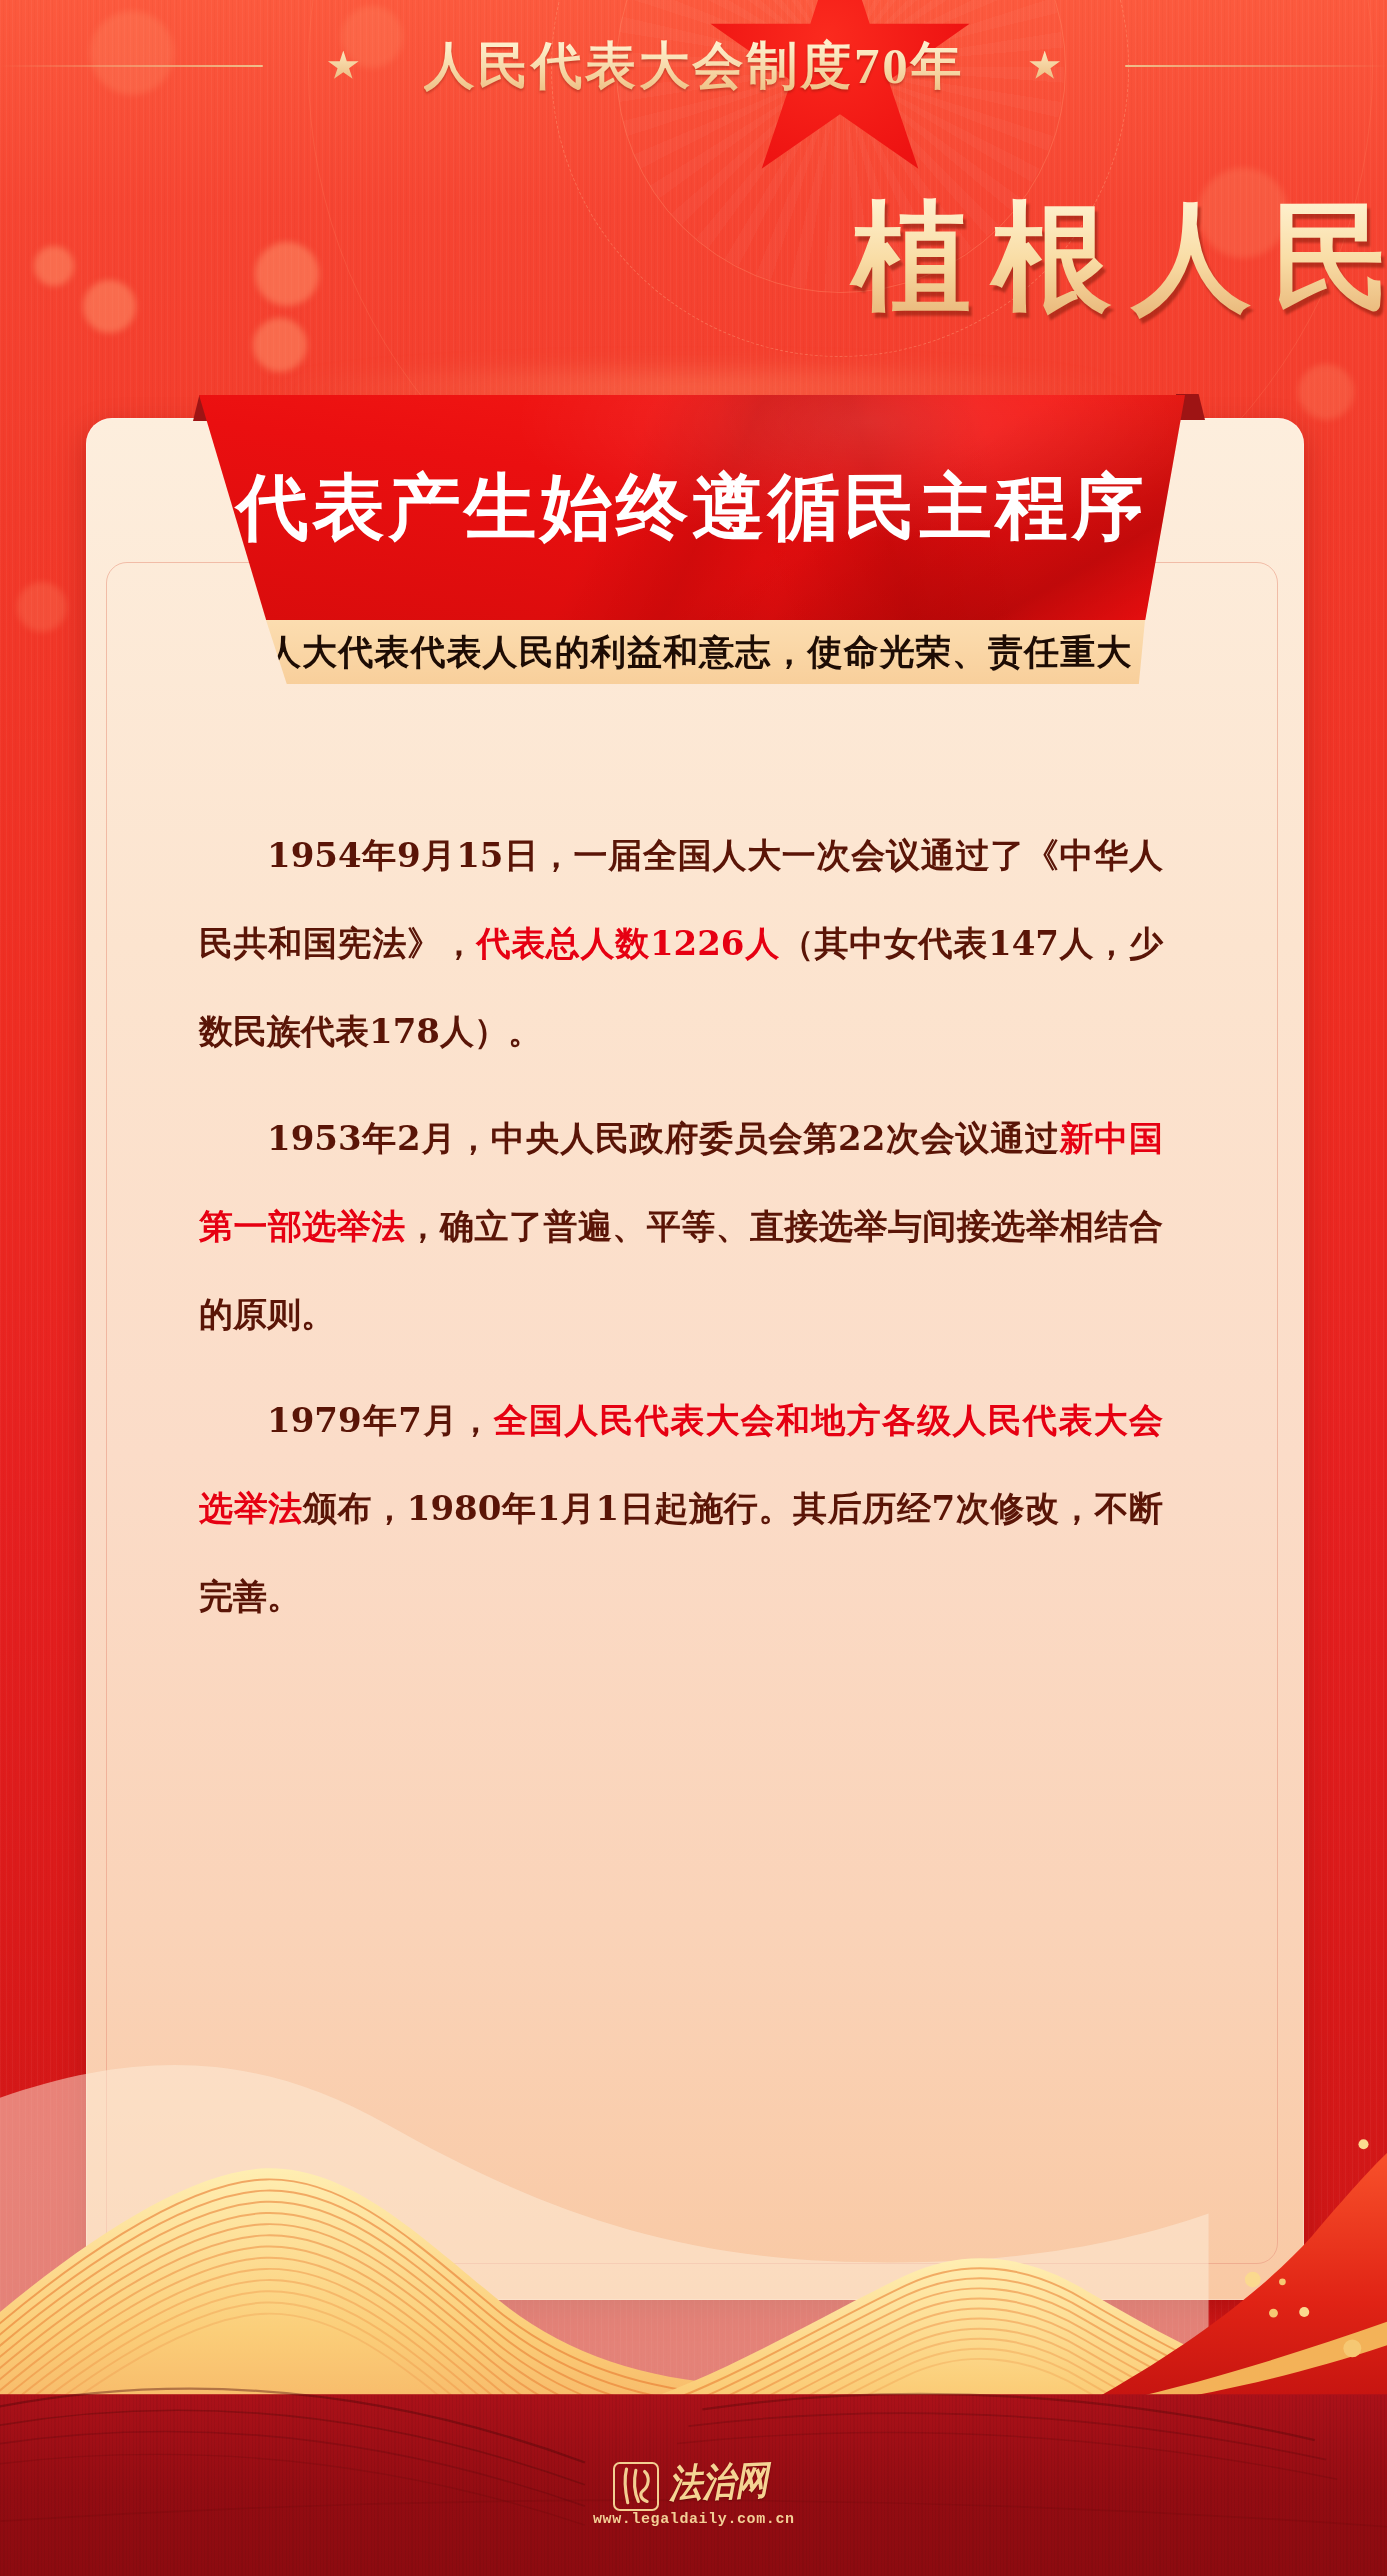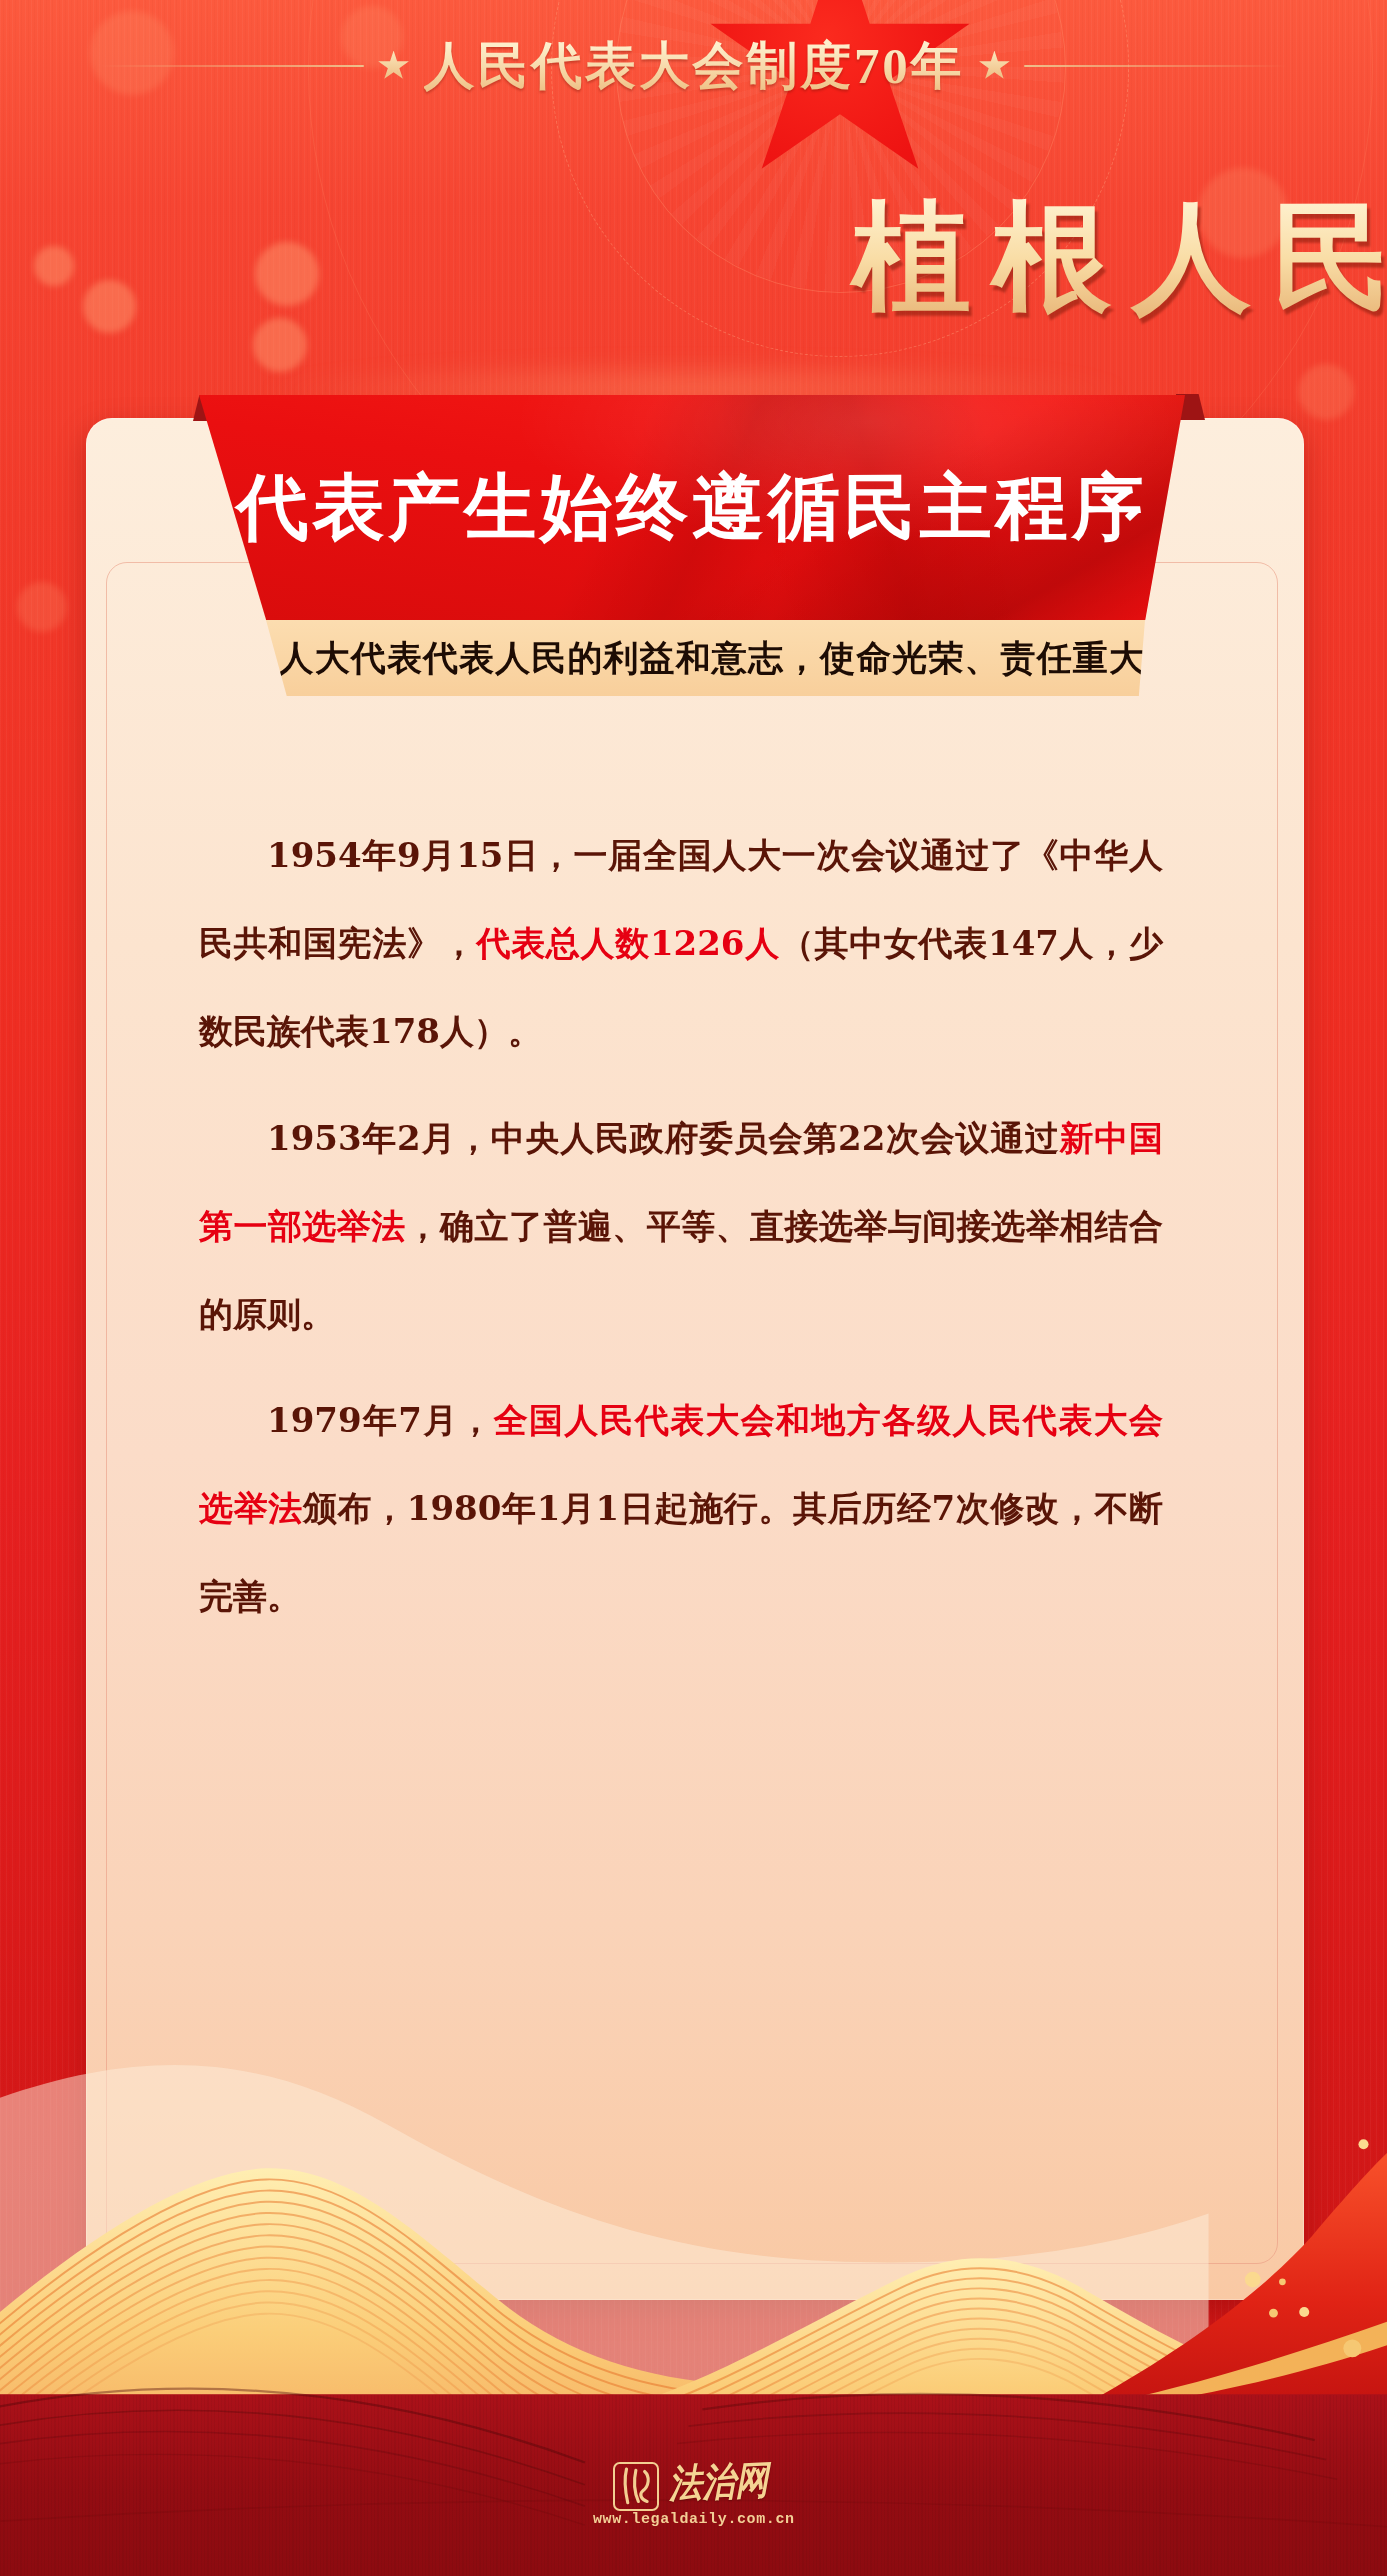--- a/index.html
+++ b/index.html
@@ -24,21 +24,21 @@
   .ring.r3{left:308px;top:-464px;width:1063px;height:1063px;border:1.7px solid rgba(255,130,95,.25);}
   
   .star5{clip-path:polygon(50% 0%,61% 35%,98% 35%,68% 57%,79% 91%,50% 70%,21% 91%,32% 57%,2% 35%,39% 35%);}
   .big-star{left:705px;top:-67px;width:270px;height:259px;z-index:3;
     background:radial-gradient(circle at 45% 40%,#fb2a1e 0%,#ee1312 65%,#e11111 100%);}
   
   .dot{border-radius:50%;z-index:3;filter:blur(3.4px);background:rgba(255,160,115,.45);}
   .glow-band{left:112px;top:347px;width:1164px;height:84px;z-index:3;filter:blur(7.8px);
     background:radial-gradient(50% 50% at 50% 50%,rgba(255,150,105,.4),rgba(255,150,105,0) 75%);}
   
-  .top-banner{left:0;top:27px;width:1388px;height:78px;z-index:6;display:flex;align-items:center;justify-content:center;gap:14px;}
+  .top-banner{left:0;top:27px;width:1388px;height:78px;z-index:6;display:flex;align-items:center;justify-content:space-between;gap:14px;}
   .banner-line{width:263px;height:2.2px;border-radius:1.1px;}
   .banner-line.l{background:linear-gradient(90deg,rgba(238,192,139,0),#eec08b);}
   .banner-line.r{background:linear-gradient(270deg,rgba(238,192,139,0),#eec08b);}
   .banner-star{width:32px;height:31px;background:linear-gradient(180deg,#fbe7bb,#ecb97e);}
   .banner-text{font-family:"Liberation Serif","DejaVu Serif",serif;font-weight:700;font-size:51px;letter-spacing:2.8px;
     background:linear-gradient(180deg,#fdeecb 20%,#f3cd97 70%,#e9b477 100%);-webkit-background-clip:text;background-clip:text;color:transparent;
     filter:drop-shadow(0 2.2px 1.1px rgba(120,20,5,.35));white-space:nowrap;}
   
   .page-title{left:0;top:178px;width:1388px;z-index:6;text-align:right;
     font-family:"Liberation Serif","DejaVu Serif",serif;font-weight:900;font-size:119px;letter-spacing:21px;text-indent:21px;white-space:nowrap;
@@ -58,24 +58,24 @@
     background:linear-gradient(188deg,#f61b15 0%,#ea0f10 45%,#d90c0c 100%);
     display:flex;flex-direction:column;align-items:center;justify-content:center;gap:20px;}
   .ribbon::before{content:"";position:absolute;inset:0;
     background:radial-gradient(60% 90% at 68% 12%,rgba(255,255,255,.12),rgba(255,255,255,0) 60%),
       linear-gradient(115deg,rgba(150,0,0,0) 42%,rgba(150,0,0,.25) 52%,rgba(150,0,0,0) 62%),
       linear-gradient(75deg,rgba(160,0,0,0) 55%,rgba(150,0,0,.28) 68%,rgba(160,0,0,0) 80%),
       linear-gradient(150deg,rgba(120,0,0,0) 62%,rgba(120,0,0,.35) 86%,rgba(120,0,0,0) 97%);}
   .ribbon-line1{position:relative;color:var(--white);font-weight:900;font-size:54px;letter-spacing:3.4px;white-space:nowrap;}
   .ribbon-line2{position:relative;color:var(--white);font-weight:900;font-size:72px;letter-spacing:3.9px;white-space:nowrap;}
   
-  .band{left:266px;top:620px;width:879px;height:76px;z-index:6;
+  .band{left:266px;top:620px;width:879px;height:64px;z-index:6;
     clip-path:polygon(0 0,100% 0,99.3% 100%,2.36% 100%);
     background:linear-gradient(180deg,#fcddb0 0%,#f8cf9b 100%);
-    display:flex;align-items:center;justify-content:flex-end;}
+    display:flex;align-items:center;justify-content:flex-start;}
   .subtitle{color:var(--subtitle-text);font-family:"Liberation Serif","DejaVu Serif",serif;font-weight:700;font-size:35px;letter-spacing:1.1px;white-space:nowrap;}
   
   .body-text{left:199px;top:811px;width:964px;z-index:6;
     font-family:"DejaVu Serif","Liberation Serif",serif;font-weight:700;
     font-size:34px;line-height:88px;color:var(--body-text);text-align:justify;}
   .body-text p{margin:0 0 18.5px 0;text-indent:2em;}
   .body-text .hl{color:var(--highlight-red);}
   
   .waves{left:0;top:2015px;width:1388px;height:561px;z-index:7;}
   

